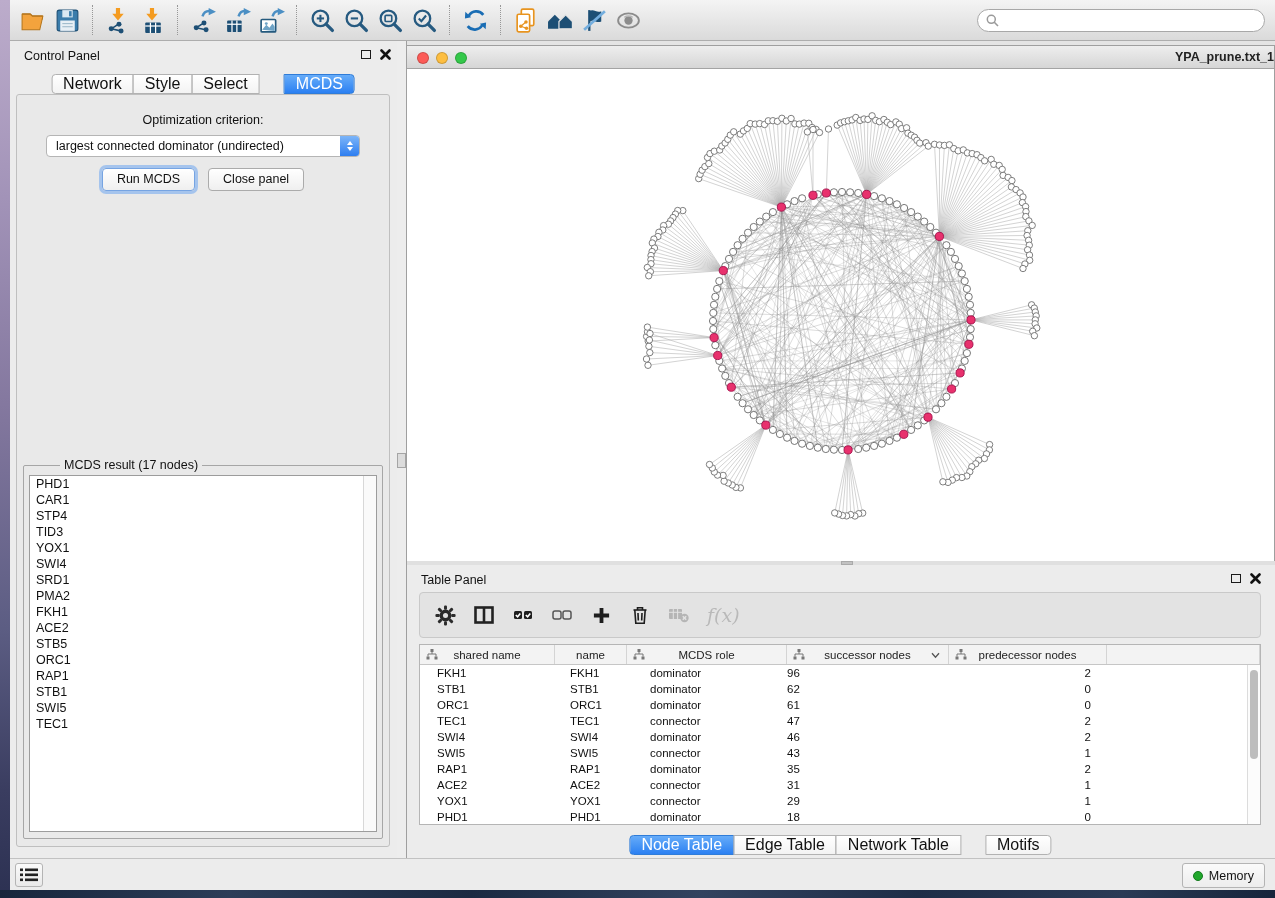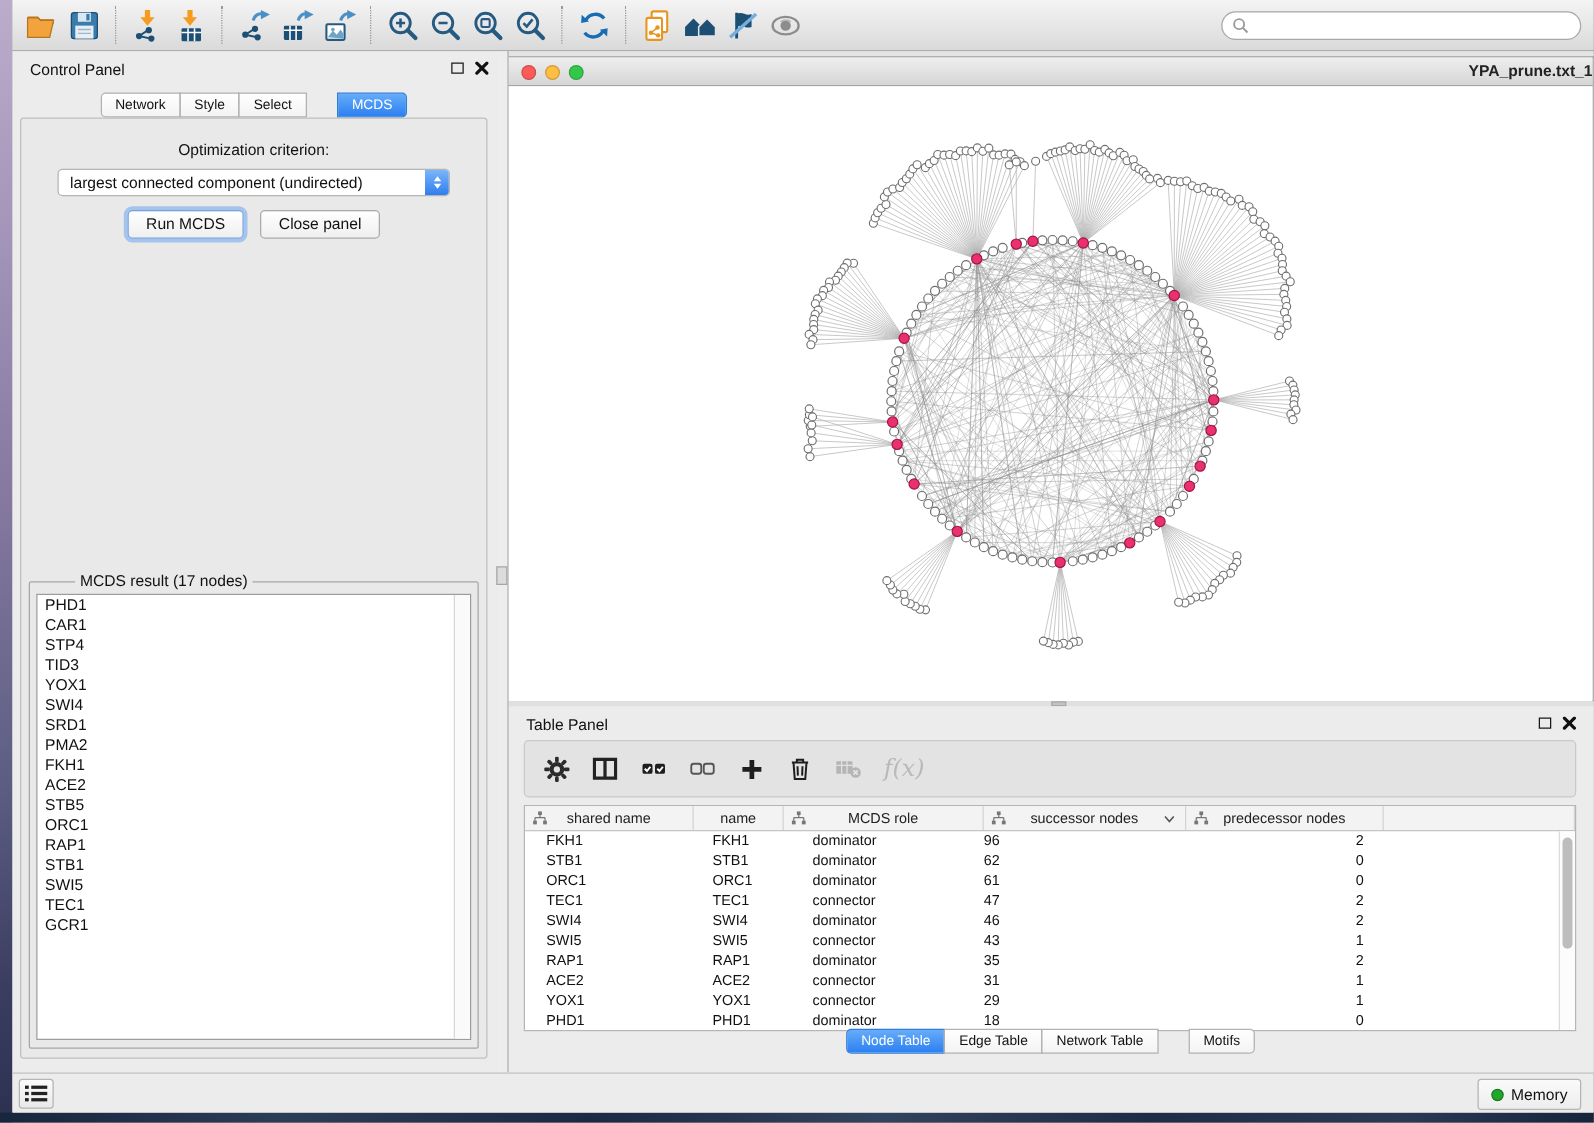--- a/index.html
+++ b/index.html
@@ -1,18 +1,18 @@
 <!DOCTYPE html>
 <html><head>
 <meta charset="utf-8">
 <style>
   * { margin:0; padding:0; box-sizing:border-box; }
   html,body { width:1275px; height:898px; }
   body { font-family:"Liberation Sans", sans-serif; background:#222; overflow:hidden; }
-  .screen { position:relative; width:1275px; height:898px; overflow:hidden; background:#737373; }
+  .screen { position:relative; width:1275px; height:898px; overflow:hidden; background:#c4b5fd; }
   .wp-left { position:absolute; left:0; top:0; width:10px; height:898px;
     background:linear-gradient(#bcaccb 0%, #a293b8 22%, #84789f 45%, #5c5d83 70%, #3a3d60 88%, #2c3152 100%); }
   .wp-bottom { position:absolute; left:0; top:890px; width:1275px; height:8px;
     background:linear-gradient(90deg,#17263c,#2c3d58 18%,#1b2a42 37%,#32435f 55%,#1e2d47 72%,#2a3a55 88%,#16253b); }
   .app { position:absolute; left:10px; top:0; width:1265px; height:890px; background:#e4e4e4; }
 
   
   .toolbar { position:absolute; left:0; top:0; width:100%; height:41px;
     background:linear-gradient(#f4f4f4,#dadada); border-bottom:1px solid #adadad;
     display:flex; align-items:center; padding-left:6px; }
@@ -24,21 +24,21 @@
   .search-wrap input { border:none; outline:none; flex:1; font-size:12px; background:transparent; margin-left:5px; }
 
   
   .control-panel { position:absolute; left:0; top:41px; width:387px; height:817px; background:#ececec; }
   .panel-header { position:absolute; left:0; top:0; width:100%; height:30px; }
   .panel-title { position:absolute; left:14px; top:8px; font-size:12.5px; color:#111; }
   .win-icons { position:absolute; top:8px; right:6px; display:flex; gap:9px; align-items:center; }
   .wfloat { width:10px; height:9px; border:1.6px solid #1a1a1a; display:inline-block; background:transparent; }
   .seg-tabs { display:flex; }
   .seg { border:1px solid #b2b2b2; background:linear-gradient(#ffffff,#f3f3f3); padding:2px 11px;
-    font-size:11px; color:#111; margin-left:-1px; line-height:14px; white-space:nowrap; }
+    font-size:16px; color:#111; margin-left:-1px; line-height:14px; white-space:nowrap; }
   .seg.first { border-radius:4px 0 0 4px; }
   .seg.last  { border-radius:0 4px 4px 0;margin-left:24px; }
   .seg.active { background:linear-gradient(#66acf9,#2b80f2); color:#fff; border-color:#2f7cd8; }
   .cp-tabs { position:absolute; left:50%; transform:translateX(-50%); top:33px; }
   .cp-inner { position:absolute; left:6px; right:7px; top:53px; bottom:11px;
     background:#e9e9e9; border:1px solid #bfbfbf; border-radius:3px; }
   .opt-label { position:absolute; top:18px; width:100%; text-align:center; font-size:12.5px; color:#111; }
   .dropdown { position:absolute; top:40px; left:50%; transform:translateX(-50%); width:314px; height:22px;
     background:#fff; border:1px solid #b5b5b5; border-radius:4px; display:flex; align-items:center; }
   .dropdown .dd-text { flex:1; font-size:12.5px; padding-left:9px; color:#111; white-space:nowrap; overflow:hidden; }
@@ -87,21 +87,21 @@
   .nt-hcell { position:relative; border-right:1px solid #d4d4d4; display:flex; align-items:center; justify-content:center;
     font-size:11.5px; color:#222; }
   .nt-hcell .tree-ic { position:absolute; left:6px; top:4px; }
   .nt-hcell .sort-ic { position:absolute; right:8px; top:7px; }
   .nt-body .nt-row { display:grid; grid-template-columns:135px 72px 160px 162px 158px 1fr; height:16px; }
   .nt-cell { font-size:11.5px; color:#111; line-height:16px; white-space:nowrap; }
   .c0 { padding-left:17px; } .c1 { padding-left:15px; } .c2 { padding-left:23px; }
   .c3 { text-align:left; padding-right:27px; } .c4 { text-align:right; padding-right:16px; }
   .nt-scroll { position:absolute; right:0; top:20px; bottom:0; width:13px; background:#fcfcfc; border-left:1px solid #dcdcdc; }
   .nt-thumb { position:absolute; left:2px; top:5px; width:8px; height:89px; background:#bdbdbd; border-radius:4px; }
-  .tp-tabs { position:absolute; left:50%; transform:translateX(-50%); top:258px;align-items:flex-end; }
+  .tp-tabs { position:absolute; left:50%; transform:translateX(-50%); top:270px;align-items:flex-end; }
 
   
   .status-bar { position:absolute; left:0; top:858px; width:100%; height:32px; background:#ececec; border-top:1px solid #c2c2c2; }
   .st-btn { position:absolute; left:5px; top:4px; width:28px; height:24px; background:linear-gradient(#fbfbfb,#e9e9e9);
     border:1px solid #b4b4b4; border-radius:3px; display:flex; align-items:center; justify-content:center; }
   .mem-btn { position:absolute; right:10px; top:4px; height:25px; background:linear-gradient(#fafafa,#ededed);
     border:1px solid #b4b4b4; border-radius:3px; display:flex; align-items:center; gap:6px; padding:0 10px; font-size:12.5px; color:#111; }
   .mem-dot { width:10px; height:10px; border-radius:50%; background:#21a72c; border:1px solid #157a1e; }
 </style>
 </head>
@@ -286,21 +286,21 @@
       </div>
       <div class="seg-tabs cp-tabs">
         <div class="seg first">Network</div>
         <div class="seg">Style</div>
         <div class="seg">Select</div>
         <div class="seg last active">MCDS</div>
       </div>
       <div class="cp-inner">
         <div class="opt-label">Optimization criterion:</div>
         <div class="dropdown">
-          <span class="dd-text">largest connected component (undirected)</span>
+          <span class="dd-text">largest connected dominator (undirected)</span>
           <span class="dd-stepper">
               <span class="dd-up"></span>
               <span class="dd-down"></span>
             </span>
         </div>
         <div class="btn-row">
           <button class="btn focused">Run MCDS</button>
           <button class="btn">Close panel</button>
         </div>
         <div class="fieldset">
@@ -316,21 +316,20 @@
                 <div class="item">SRD1</div>
                 <div class="item">PMA2</div>
                 <div class="item">FKH1</div>
                 <div class="item">ACE2</div>
                 <div class="item">STB5</div>
                 <div class="item">ORC1</div>
                 <div class="item">RAP1</div>
                 <div class="item">STB1</div>
                 <div class="item">SWI5</div>
                 <div class="item">TEC1</div>
-                <div class="item">GCR1</div>
               </div>
             <div class="list-scroll"></div>
           </div>
         </div>
       </div>
     </div>
 
     <div class="v-splitter">
       <div class="v-grip"></div>
     </div>

